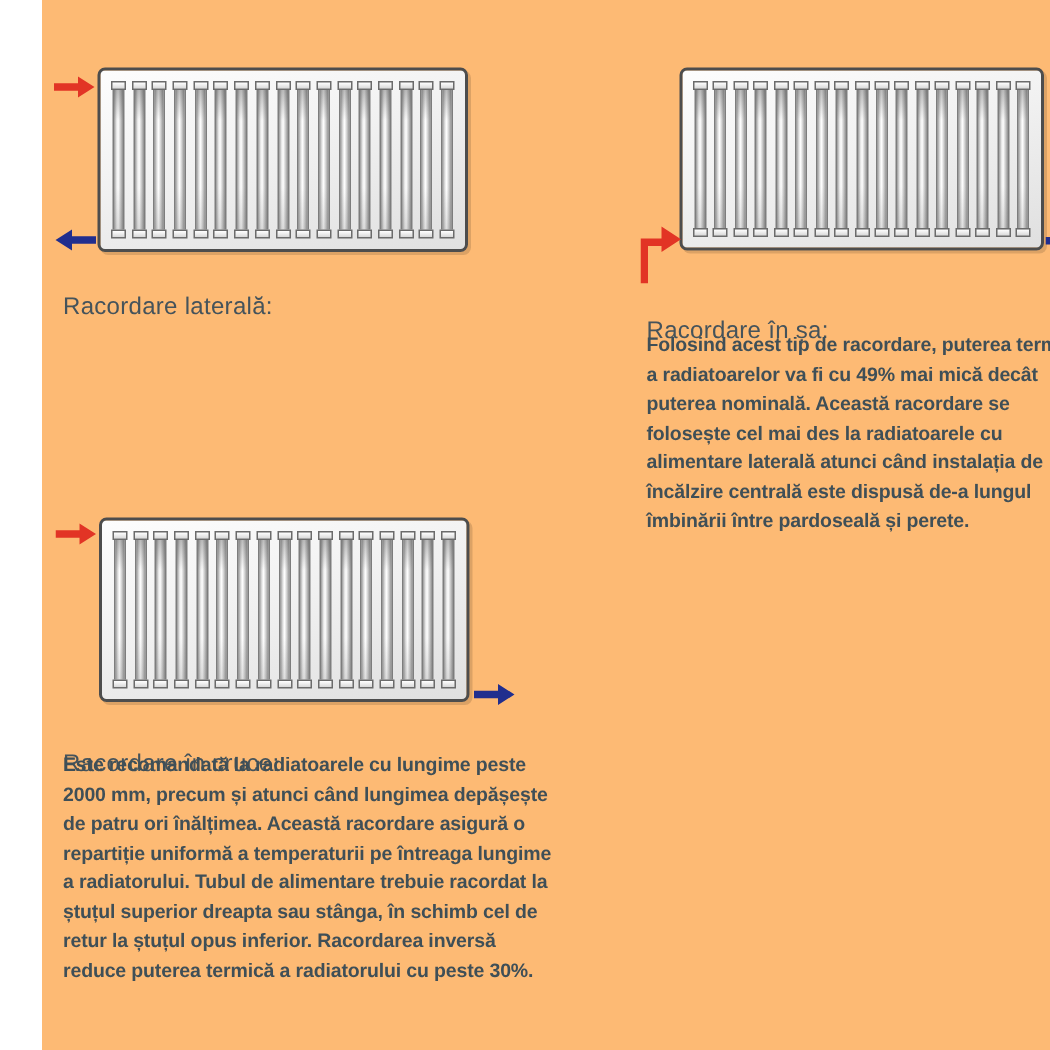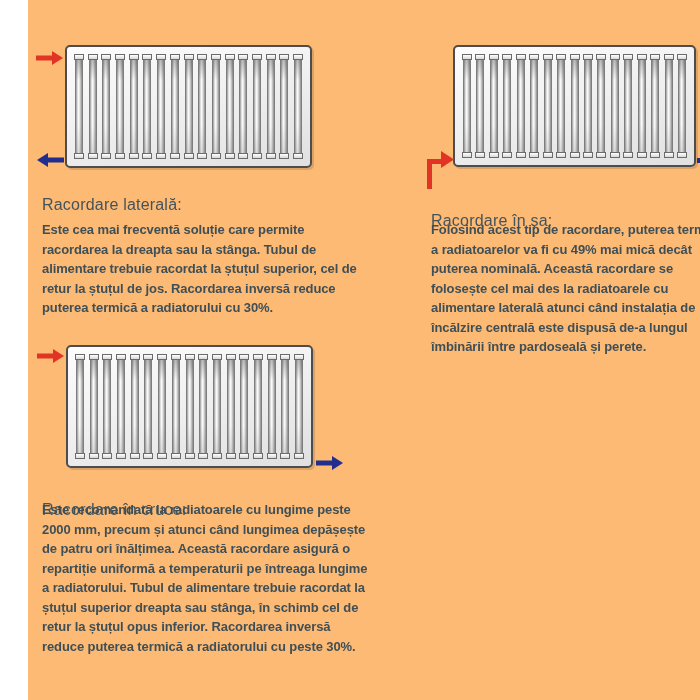--- a/index.html
+++ b/index.html
@@ -150,21 +150,20 @@
         <div class="cap"></div>
       </div>
     </div>
   <svg class="arrow a1-supply" width="28" height="16" viewBox="0 0 28 16">
     <path d="M0 5.5 H16 V1 L27 8 L16 15 V10.5 H0 Z" fill="#e23425"></path>
   </svg>
   <svg class="arrow a1-return" width="28" height="16" viewBox="0 0 28 16">
     <path d="M28 5.5 H12 V1 L1 8 L12 15 V10.5 H28 Z" fill="#212e8e"></path>
   </svg>
   <div class="title t1">Racordare laterală:</div>
-  <div class="body b1">Este cea mai frecventă soluție care permite racordarea la dreapta sau la stânga. Tubul de alimentare trebuie racordat la ștuțul superior, cel de retur la ștuțul de jos. Racordarea inversă reduce puterea termică a radiatorului cu 30%.</div>
 
   <div class="radiator r2">
       <div class="fin">
         <div class="cap"></div>
         <div class="stem"></div>
         <div class="cap"></div>
       </div>
       <div class="fin">
         <div class="cap"></div>
         <div class="stem"></div>

